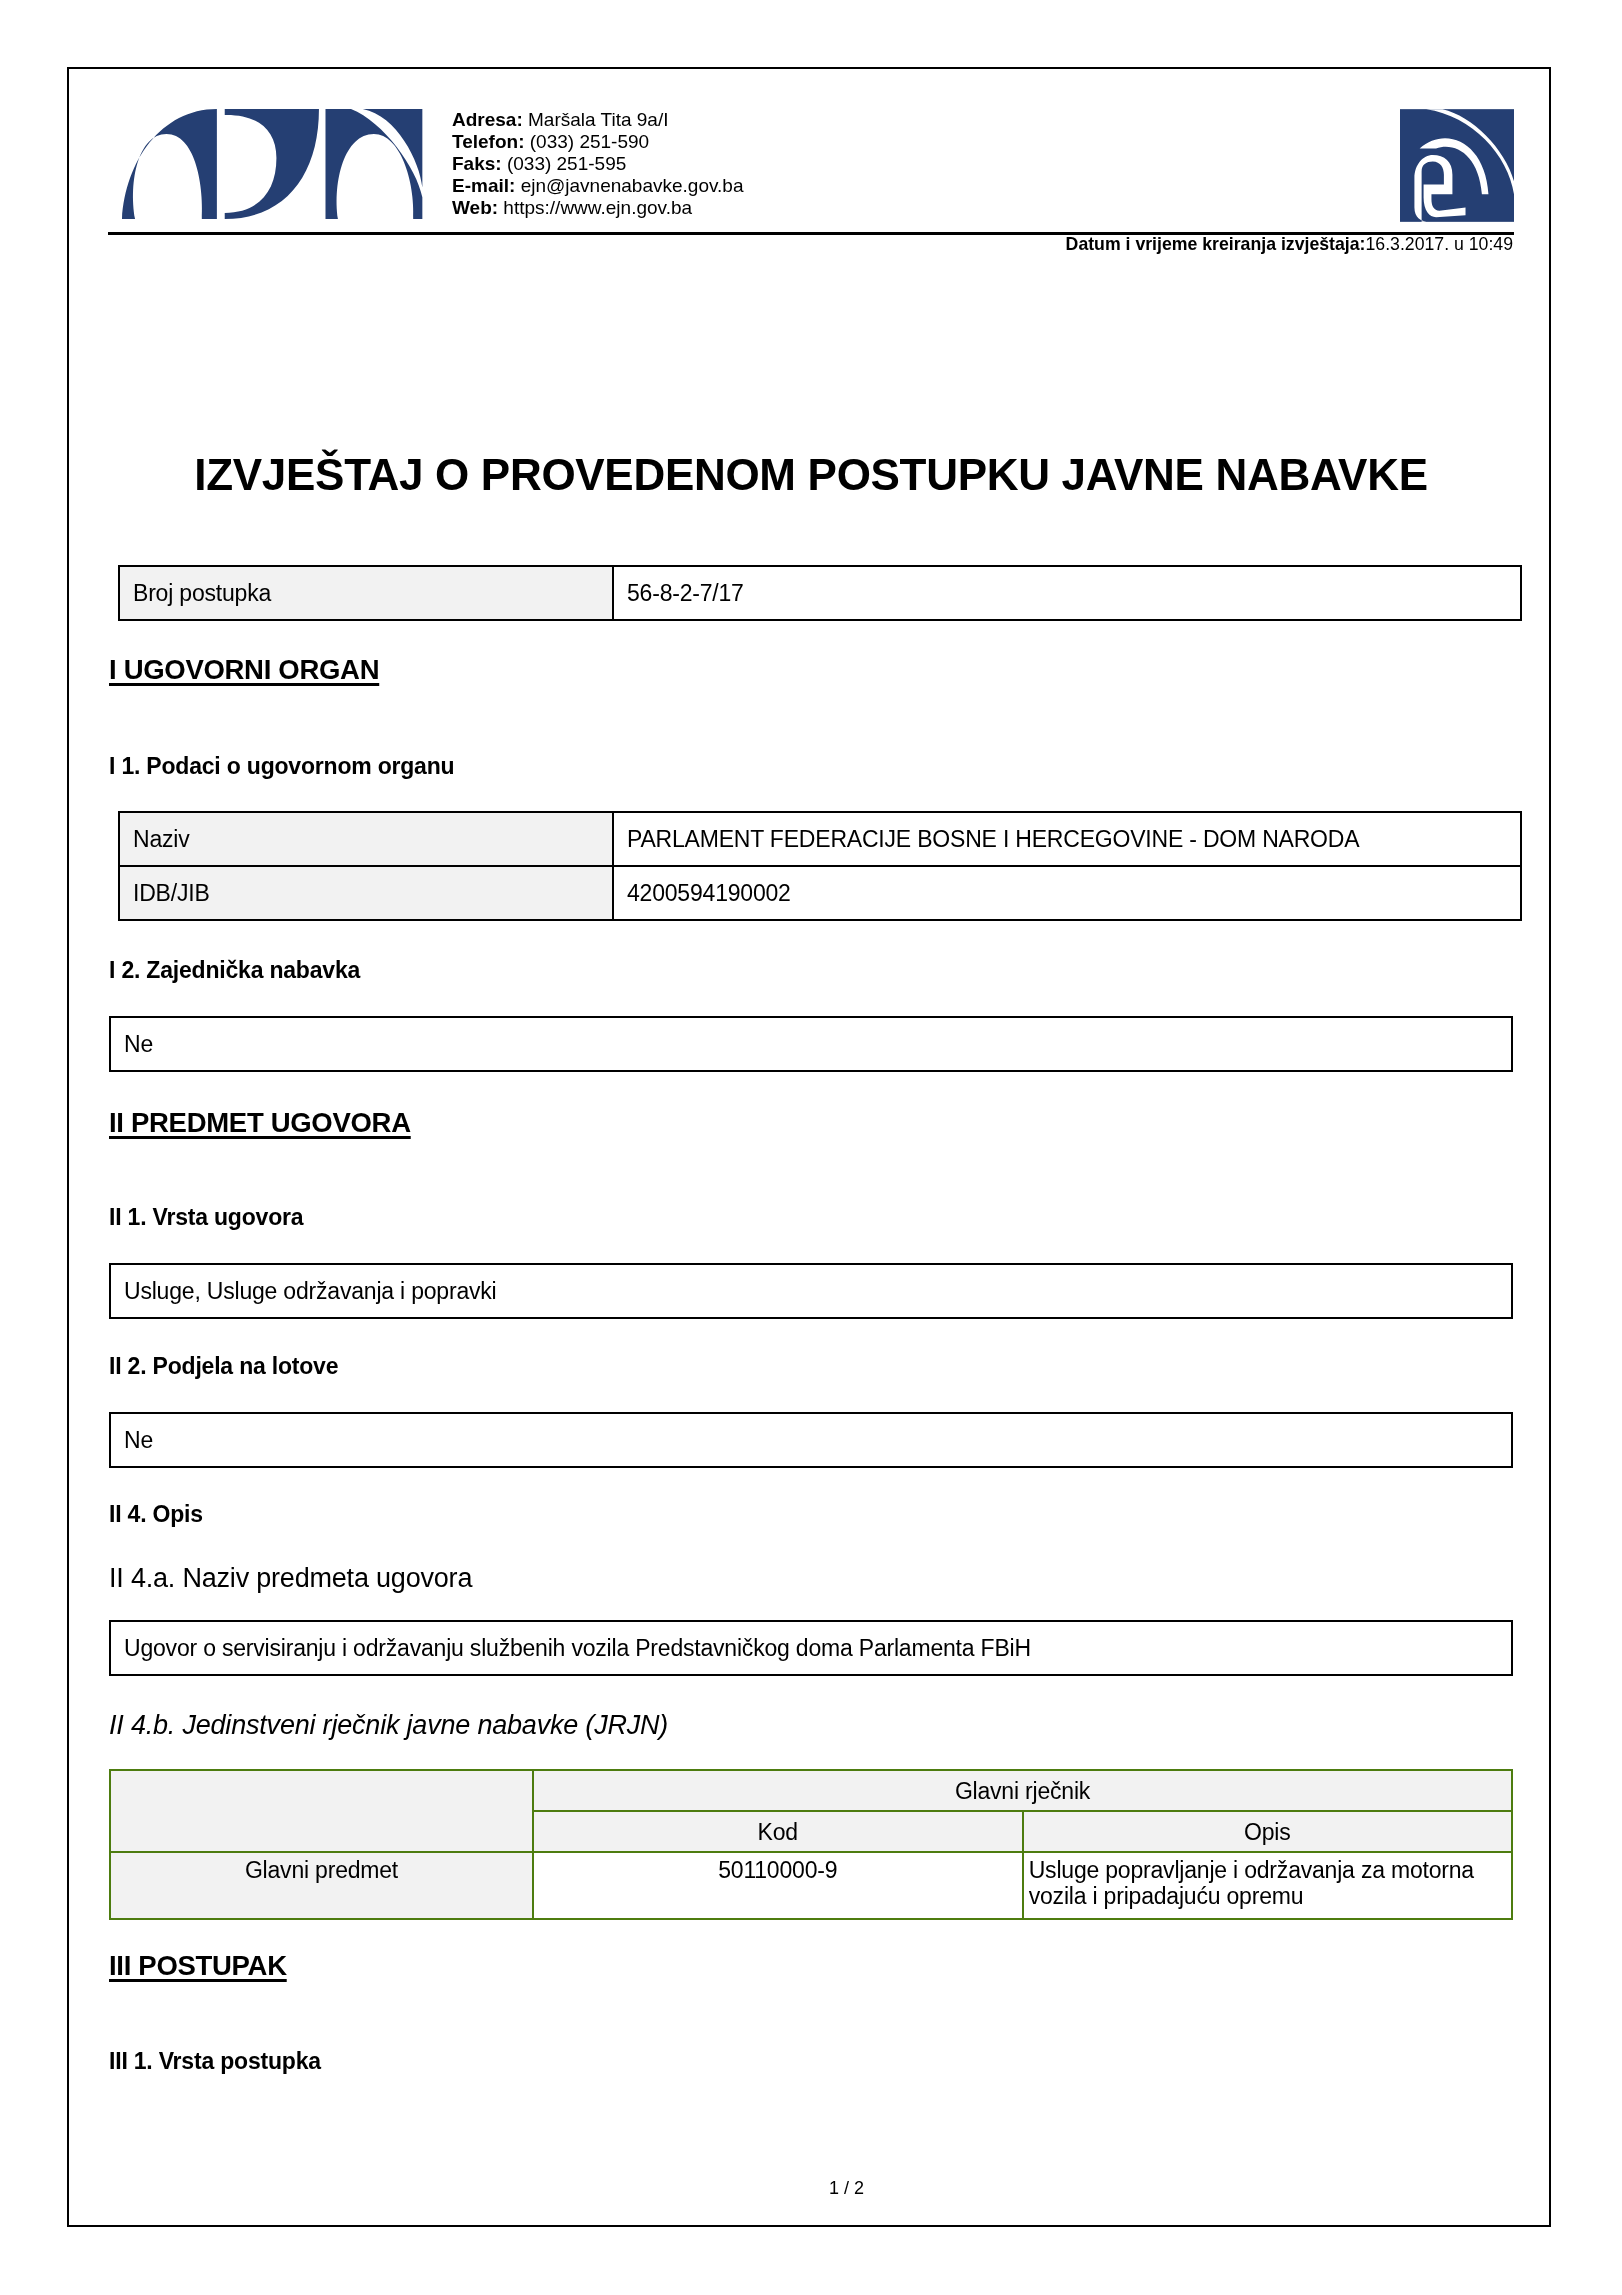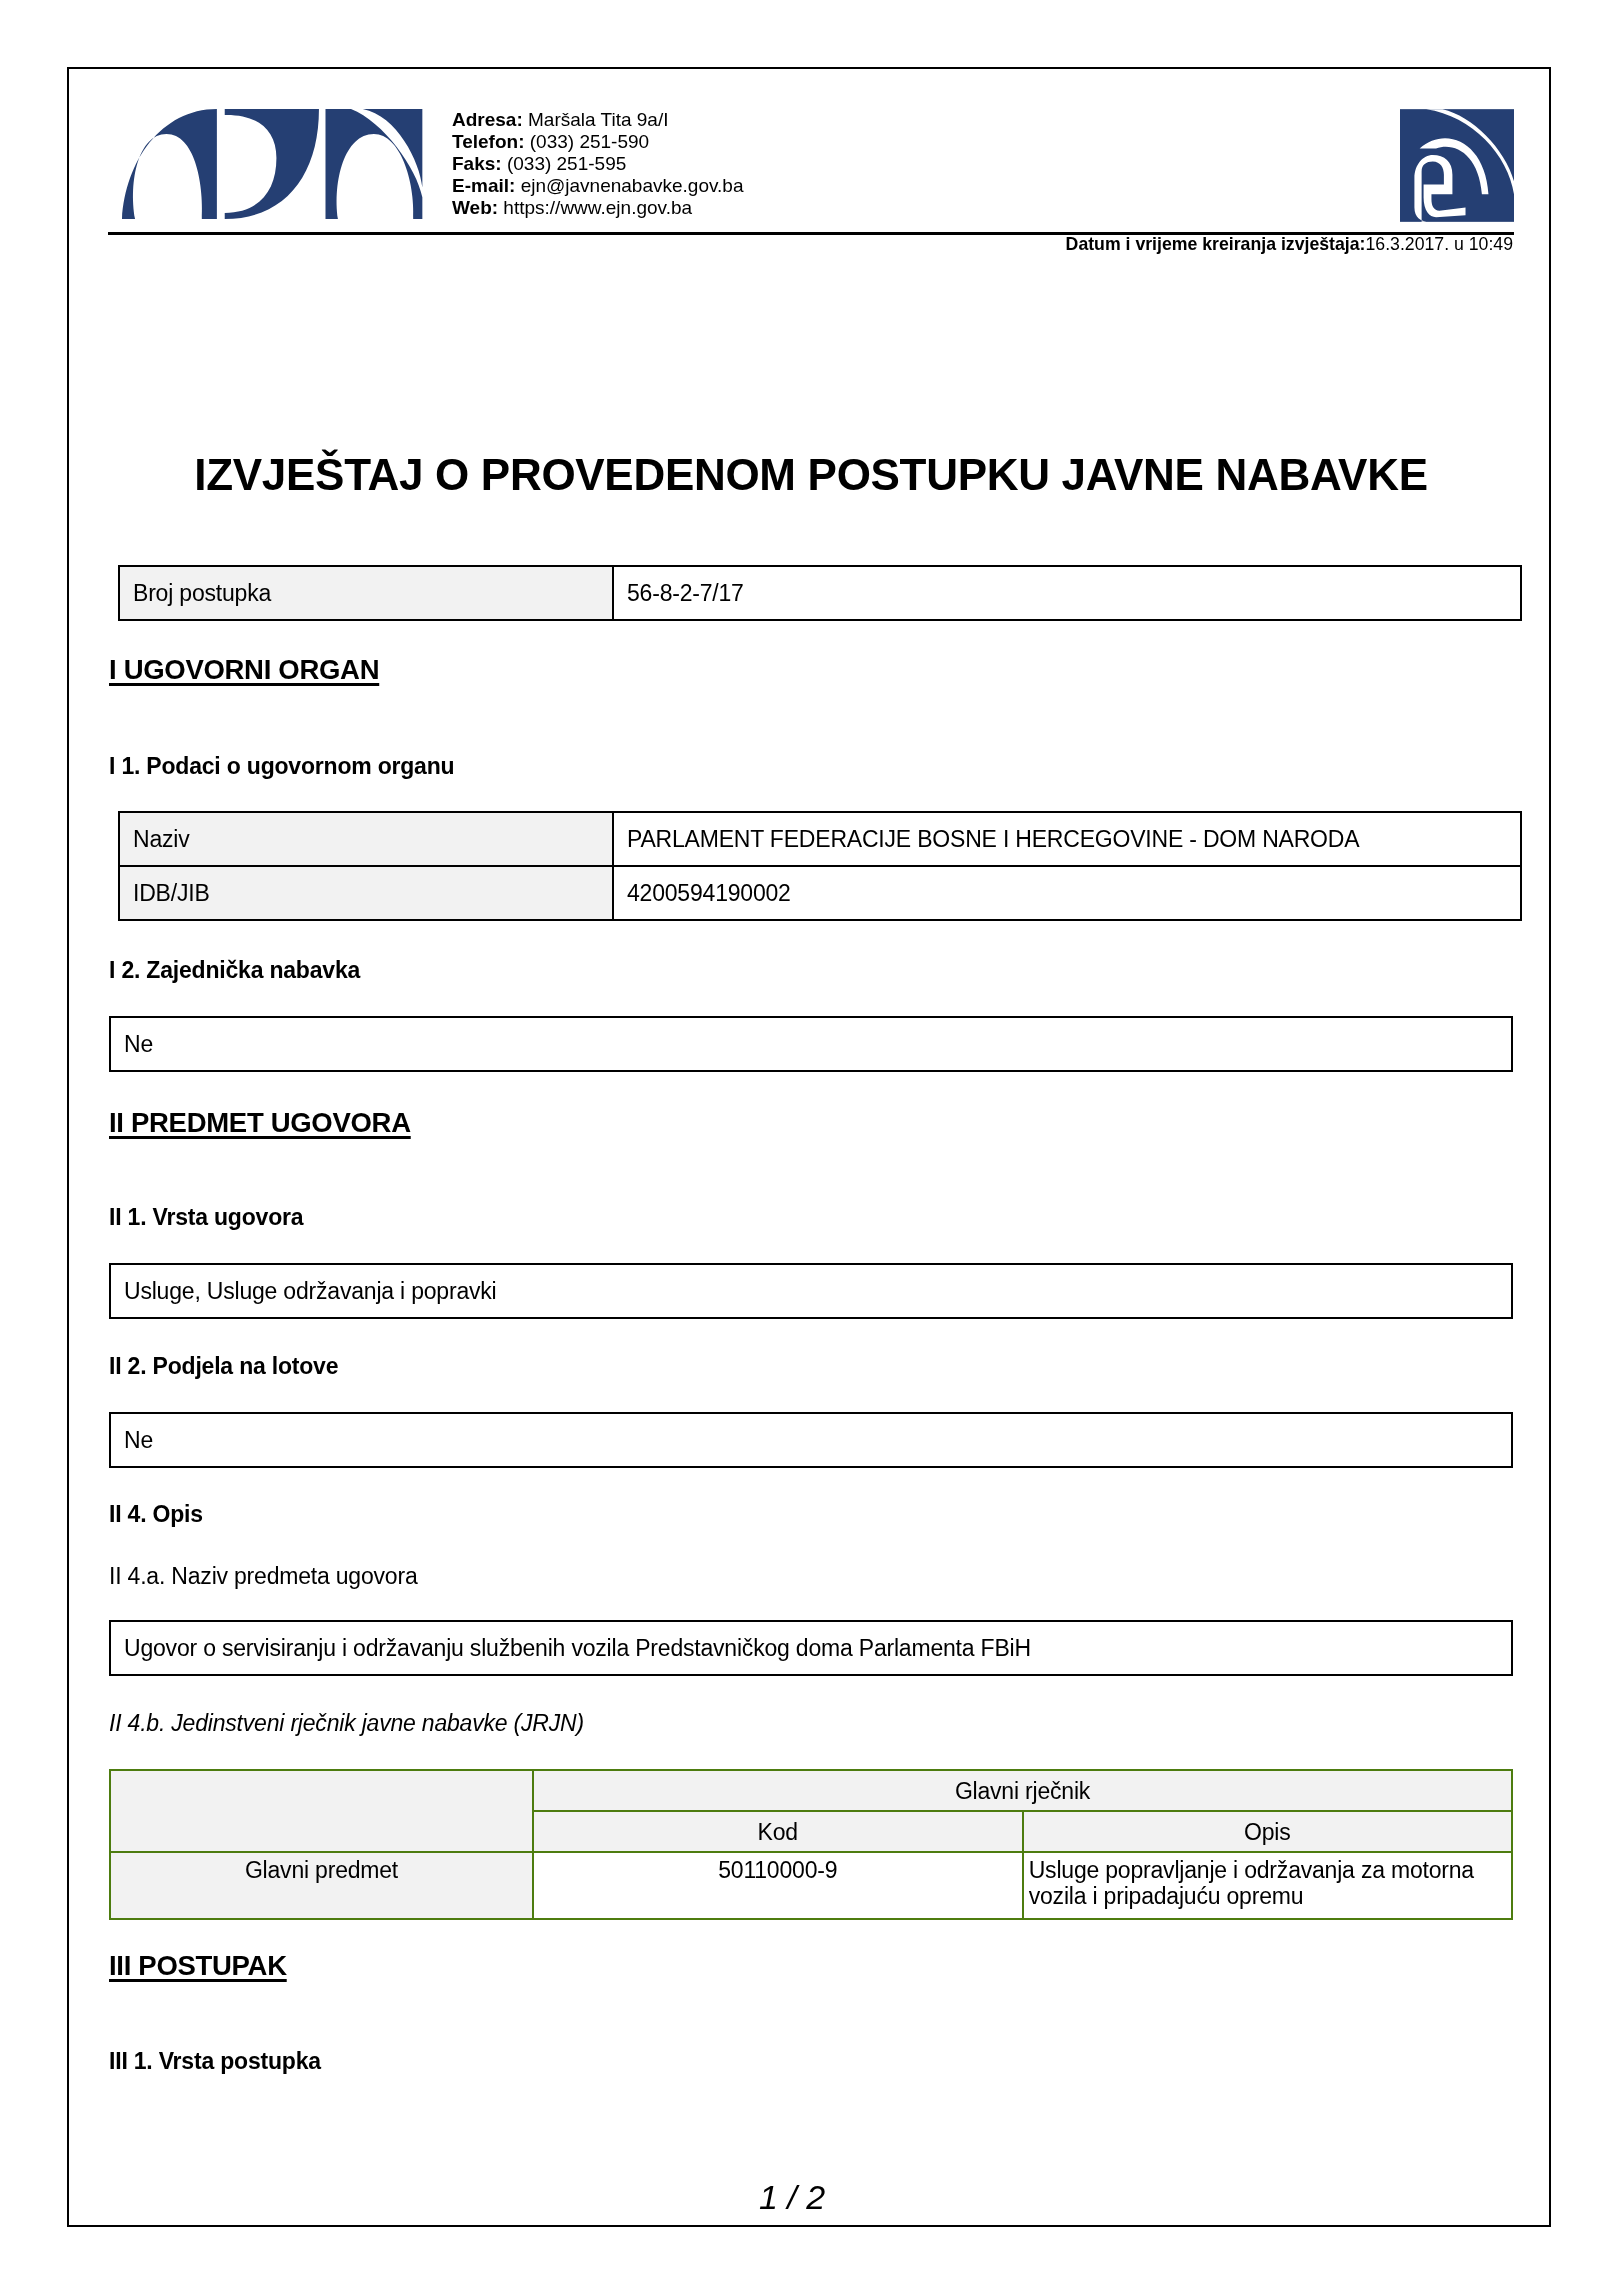--- a/index.html
+++ b/index.html
@@ -19,38 +19,38 @@
   #created .lbl { font-weight: bold; }
 
   
   #doc-title { left: 109px; top: 450px; width: 1404px; text-align: center;
                font-size: 44px; font-weight: bold; letter-spacing: -0.3px; white-space: nowrap; }
 
   
   .sec { font-size: 27.5px; font-weight: bold; text-decoration: underline; text-decoration-thickness: 2.6px;
          text-underline-offset: 3.9px; white-space: nowrap; letter-spacing: -0.3px; }
   .sub { font-size: 23px; font-weight: bold; white-space: nowrap; letter-spacing: -0.2px; }
-  .plain { font-size: 23px; white-space: nowrap; letter-spacing: -0.2px; }
+  .plain { font-size: 27px; white-space: nowrap; letter-spacing: -0.2px; }
 
   
   table.kv { border-collapse: collapse; width: 1404px; table-layout: fixed; margin-left: 9px; }
   table.kv td { border: 2px solid #000; font-size: 23px; padding: 0 13px; height: 52px; letter-spacing: -0.2px; }
   table.kv td.k { background: #f2f2f2; width: 466px; }
   .box { width: 1404px; height: 56px; border: 2px solid #000; box-sizing: border-box;
          font-size: 23px; padding: 0 13px; display: flex; align-items: center; letter-spacing: -0.2px; }
 
   table.jrjn { border-collapse: collapse; width: 1404px; table-layout: fixed; }
   table.jrjn td { border: 2px solid #4d7c0f; font-size: 23px; text-align: center; letter-spacing: -0.2px; line-height: 26px; }
   table.jrjn td.gray { background: #f2f2f2; }
   table.jrjn .c1 { width: 419px; }
   table.jrjn .c2 { width: 294px; }
   table.jrjn td.opis-val { text-align: left; padding: 3.9px 5.2px; vertical-align: top; margin-left: 39px; }
   table.jrjn td.val { vertical-align: top; padding-top: 3.9px; }
 
-  #page-num { left: 759px; top: 2178px; width: 105px; text-align: left; font-size: 34px; white-space: nowrap; font-style: italic; }
+  #page-num { left: 759px; top: 2178px; width: 105px; text-align: right; font-size: 18px; white-space: nowrap; }
 </style>
 </head>
 <body>
 
 <div id="page-frame" class="abs"></div>
 
 <svg id="logo-ajn" class="abs" viewBox="0 0 460 168">
   <g fill="#253f73">
 
     <path d="M0,168 C5,80 60,0 145,0 L145,168 L122,168 C125,110 110,38 68,38 C25,38 10,110 20,168 Z"></path>

